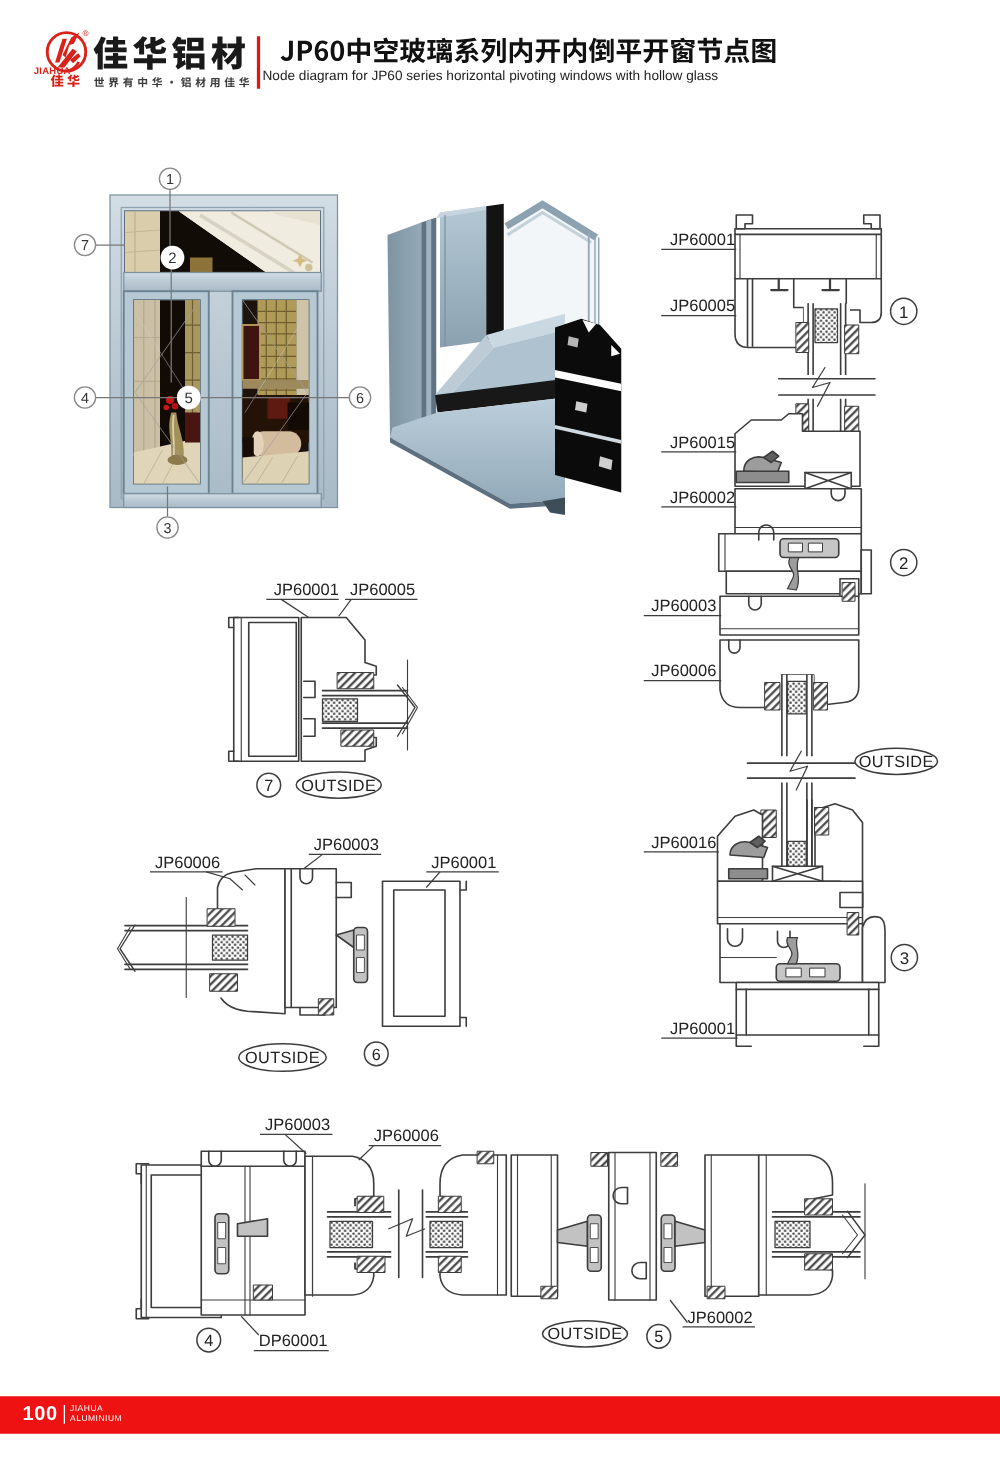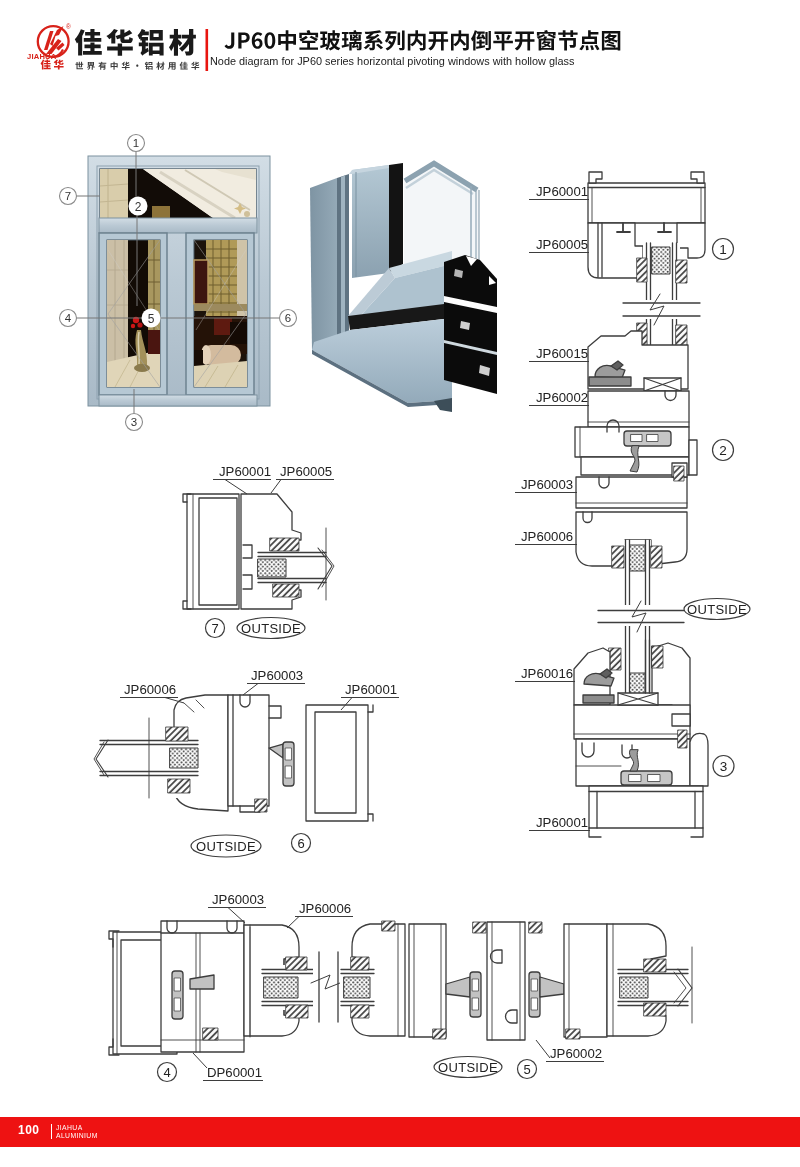--- a/index.html
+++ b/index.html
@@ -764,20 +764,20 @@
 <g font-size="13.2" fill="#222">
           <text x="550" y="1058">JP60002</text>
           <line x1="546" y1="1061.5" x2="604" y2="1061.5" stroke="#3d3d3d" stroke-width="1"></line>
           <line x1="550" y1="1058" x2="536" y2="1040" stroke="#3d3d3d" stroke-width="1"></line>
         </g>
 </svg>
 </div>
 
 <div class="abs" id="footer" style="left:0;top:1117px;width:800px;height:30px;background:#ee1212;">
 
-  <div class="abs" style="left:18px;top:6px;font-size:12px;font-weight:bold;color:#fff;letter-spacing:0.5px;">100</div>
+  <div class="abs" style="left:18px;top:6px;font-size:16px;font-weight:bold;color:#fff;letter-spacing:0.5px;">100</div>
 
   <div class="abs" style="left:51px;top:7px;width:1px;height:15px;background:#fff;"></div>
 
   <div class="abs" style="left:56px;top:7px;font-size:6.8px;color:#fff;line-height:7.6px;letter-spacing:0.4px;">JIAHUA<br>ALUMINIUM</div>
 </div>
 
 </div>
 
 </body></html>

